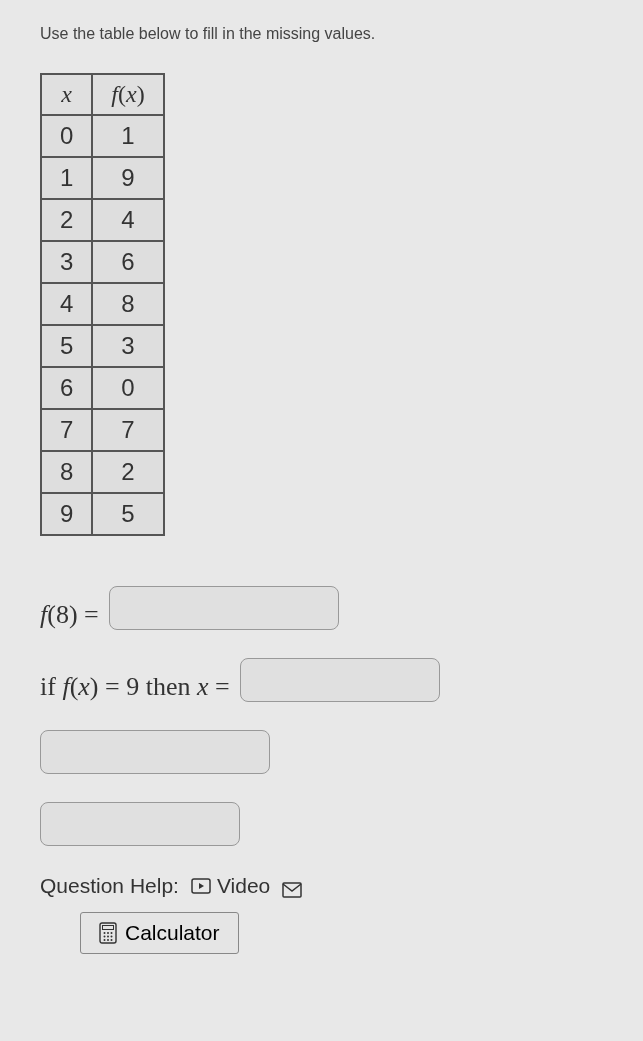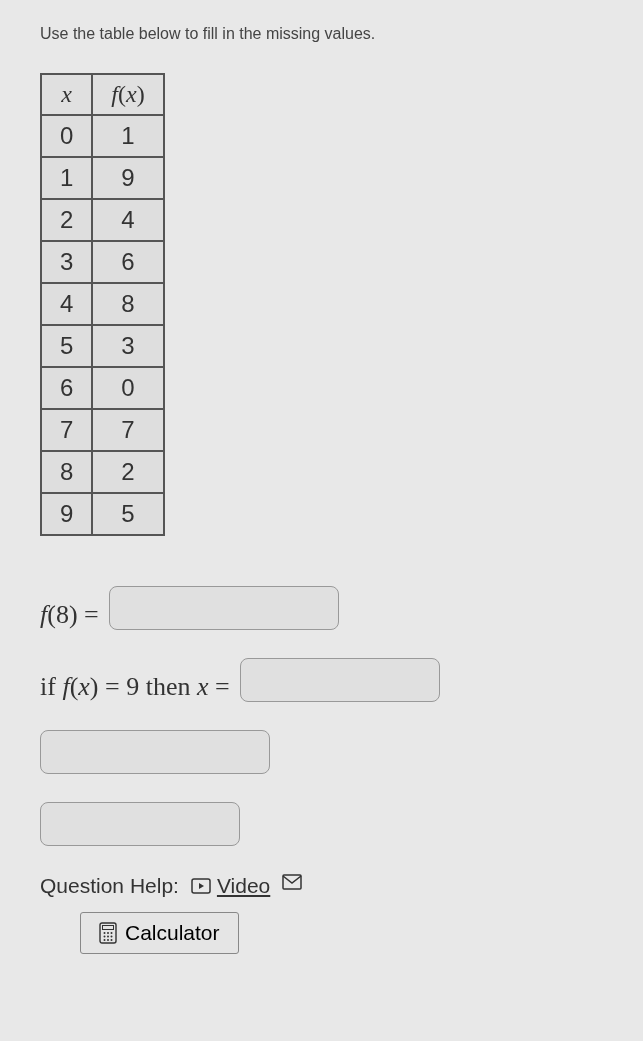--- a/index.html
+++ b/index.html
@@ -65,26 +65,25 @@
       width: 230px;
       padding: 4px 10px;
       font-size: 20px;
     }
     .help-row {
       margin-top: 25px;
       font-size: 21px;
       font-family: Arial, sans-serif;
       color: #333;
       display: flex;
-      align-items: flex-start;
+      align-items: flex-end;
       gap: 12px;
       flex-wrap: wrap;
     }
     .help-link {
-      text-decoration: underline;
       color: #333;
       display: inline-flex;
       align-items: center;
       gap: 6px;
       cursor: pointer;
     }
     .icon {
       display: inline-flex;
       align-items: center;
       justify-content: center;

